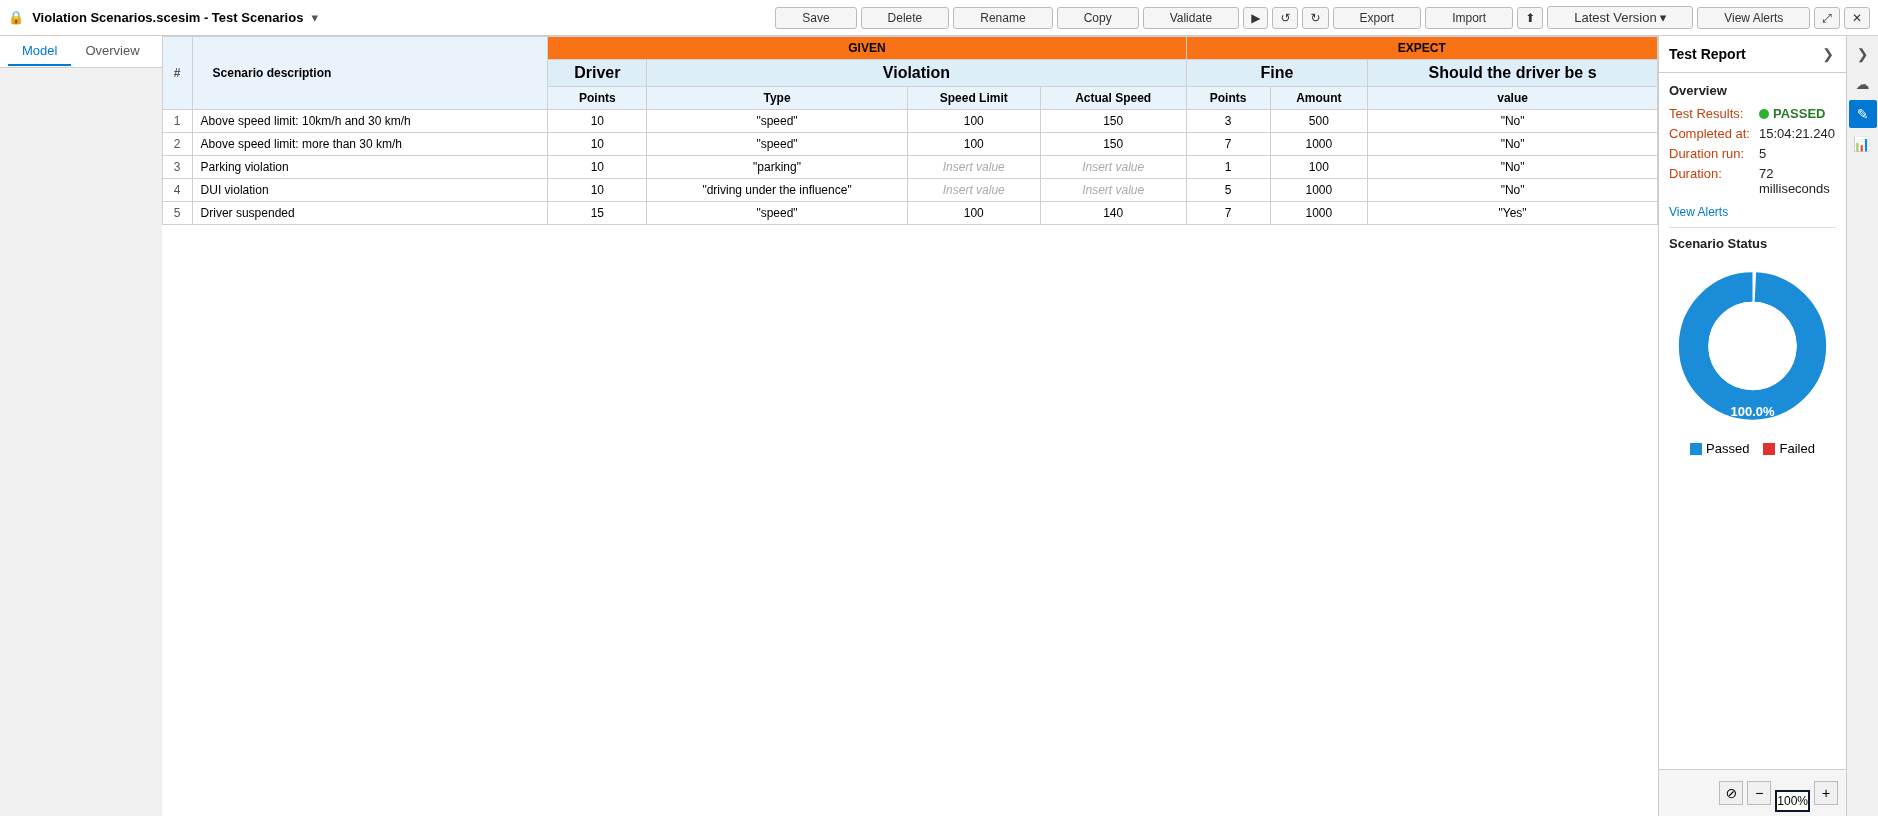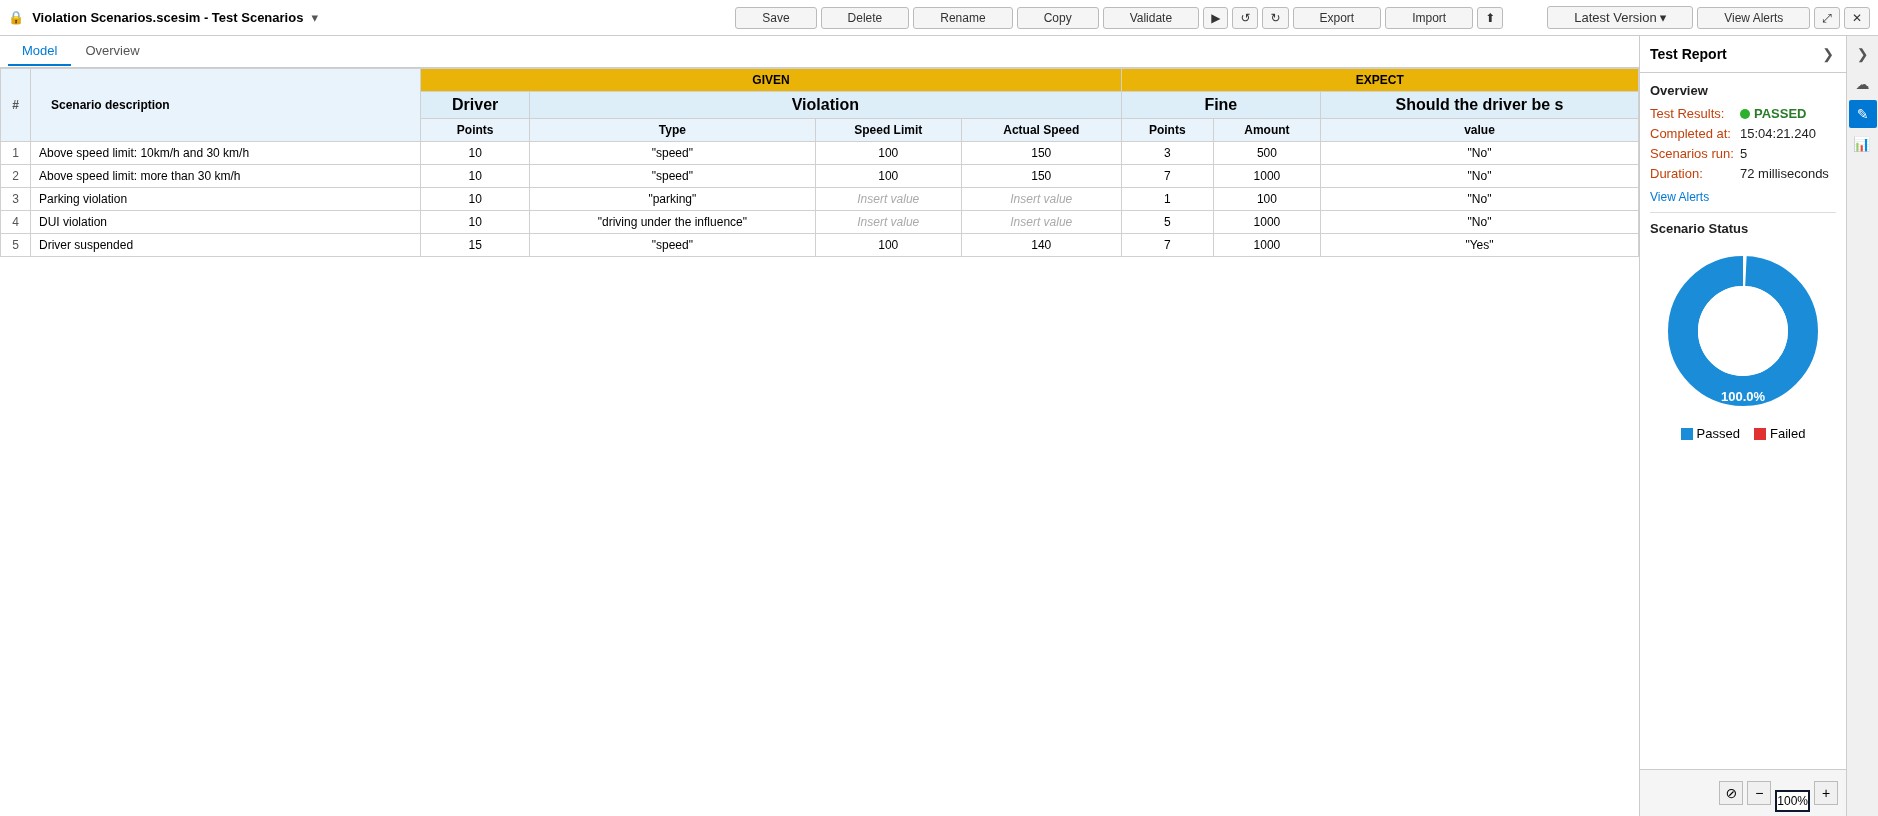--- a/index.html
+++ b/index.html
@@ -11,53 +11,53 @@
       padding: 0 8px; height: 36px; gap: 4px;
     }
     .title-bar .lock-icon { color: #555; margin-right: 4px; }
     .title-bar .title { font-weight: bold; font-size: 13px; margin-right: 4px; }
     .title-bar .dropdown-arrow { color: #555; margin-right: auto; cursor: pointer; }
     .toolbar-btn {
       padding: 3px 26px; border: 1px solid #bbb; background: #f5f5f5; border-radius: 3px;
       cursor: pointer; font-size: 12px; color: #333;
     }
     .toolbar-btn.icon-btn { padding: 3px 7px; }
-    .version-btn { display: flex; align-items: center; gap: 3px; margin-left: 40px; }
+    .version-btn { display: flex; align-items: center; gap: 3px; }
 
     
     .main-layout { display: flex; flex: 1; overflow: hidden; }
 
     
-    .content-area { flex: 1; display: flex; flex-direction: column; overflow: hidden; }
+    .content-area { flex: 1; display: flex; flex-direction: row; overflow: hidden; }
 
     
     .tab-bar {
       display: flex; align-items: center; background: #fff; border-bottom: 1px solid #ccc;
       padding: 0 8px; height: 32px;
     }
     .tab {
       padding: 6px 14px; cursor: pointer; font-size: 13px; color: #555;
       border-bottom: 2px solid transparent;
     }
     .tab.active { color: #0078d4; border-bottom: 2px solid #0078d4; font-weight: 500; }
 
     
     .table-container { flex: 1; overflow: auto; background: #fff; }
     table { border-collapse: collapse; width: 100%; min-width: 900px; }
     th, td { border: 1px solid #d0d0d0; padding: 4px 8px; text-align: center; font-size: 12px; white-space: nowrap; }
     td.desc { text-align: left; }
-    .group-header { background: #eab308; font-weight: bold; font-size: 12px; }
+    .group-header { background: #f97316; font-weight: bold; font-size: 12px; }
     .sub-header { background: #ddeef8; font-size: 16px; }
     .col-header { background: #e8f3fb; font-size: 12px; }
     .insert-val { color: #aaa; font-style: italic; }
     .row-num { color: #555; width: 30px; }
 
     
     .right-panel {
-      width: 207px; background: #fff; border-left: 1px solid #ccc;
+      width: 188px; background: #fff; border-left: 1px solid #ccc;
       display: flex; flex-direction: column; overflow: hidden;
     }
     .panel-header {
       display: flex; align-items: center; justify-content: space-between;
       padding: 8px 10px; border-bottom: 1px solid #ccc; background: #fff;
     }
     .panel-title { font-weight: bold; font-size: 14px; }
     .panel-content { flex: 1; overflow-y: auto; padding: 10px; }
     .panel-section-title { font-weight: bold; font-size: 13px; margin-bottom: 8px; color: #222; }
     .panel-row { display: flex; margin-bottom: 5px; font-size: 12px; }
@@ -239,21 +239,21 @@
           <span>PASSED</span>
         </span>
       </div>
 
       <div class="panel-row">
         <span class="panel-label">Completed at:</span>
         <span class="panel-value">15:04:21.240</span>
       </div>
 
       <div class="panel-row">
-        <span class="panel-label">Scenarios run:</span>
+        <span class="panel-label">Duration run:</span>
         <span class="panel-value">5</span>
       </div>
 
       <div class="panel-row">
         <span class="panel-label">Duration:</span>
         <span class="panel-value">72 milliseconds</span>
       </div>
 
       <div style="margin-top: 8px;">
         <a class="view-alerts-link">View Alerts</a>

